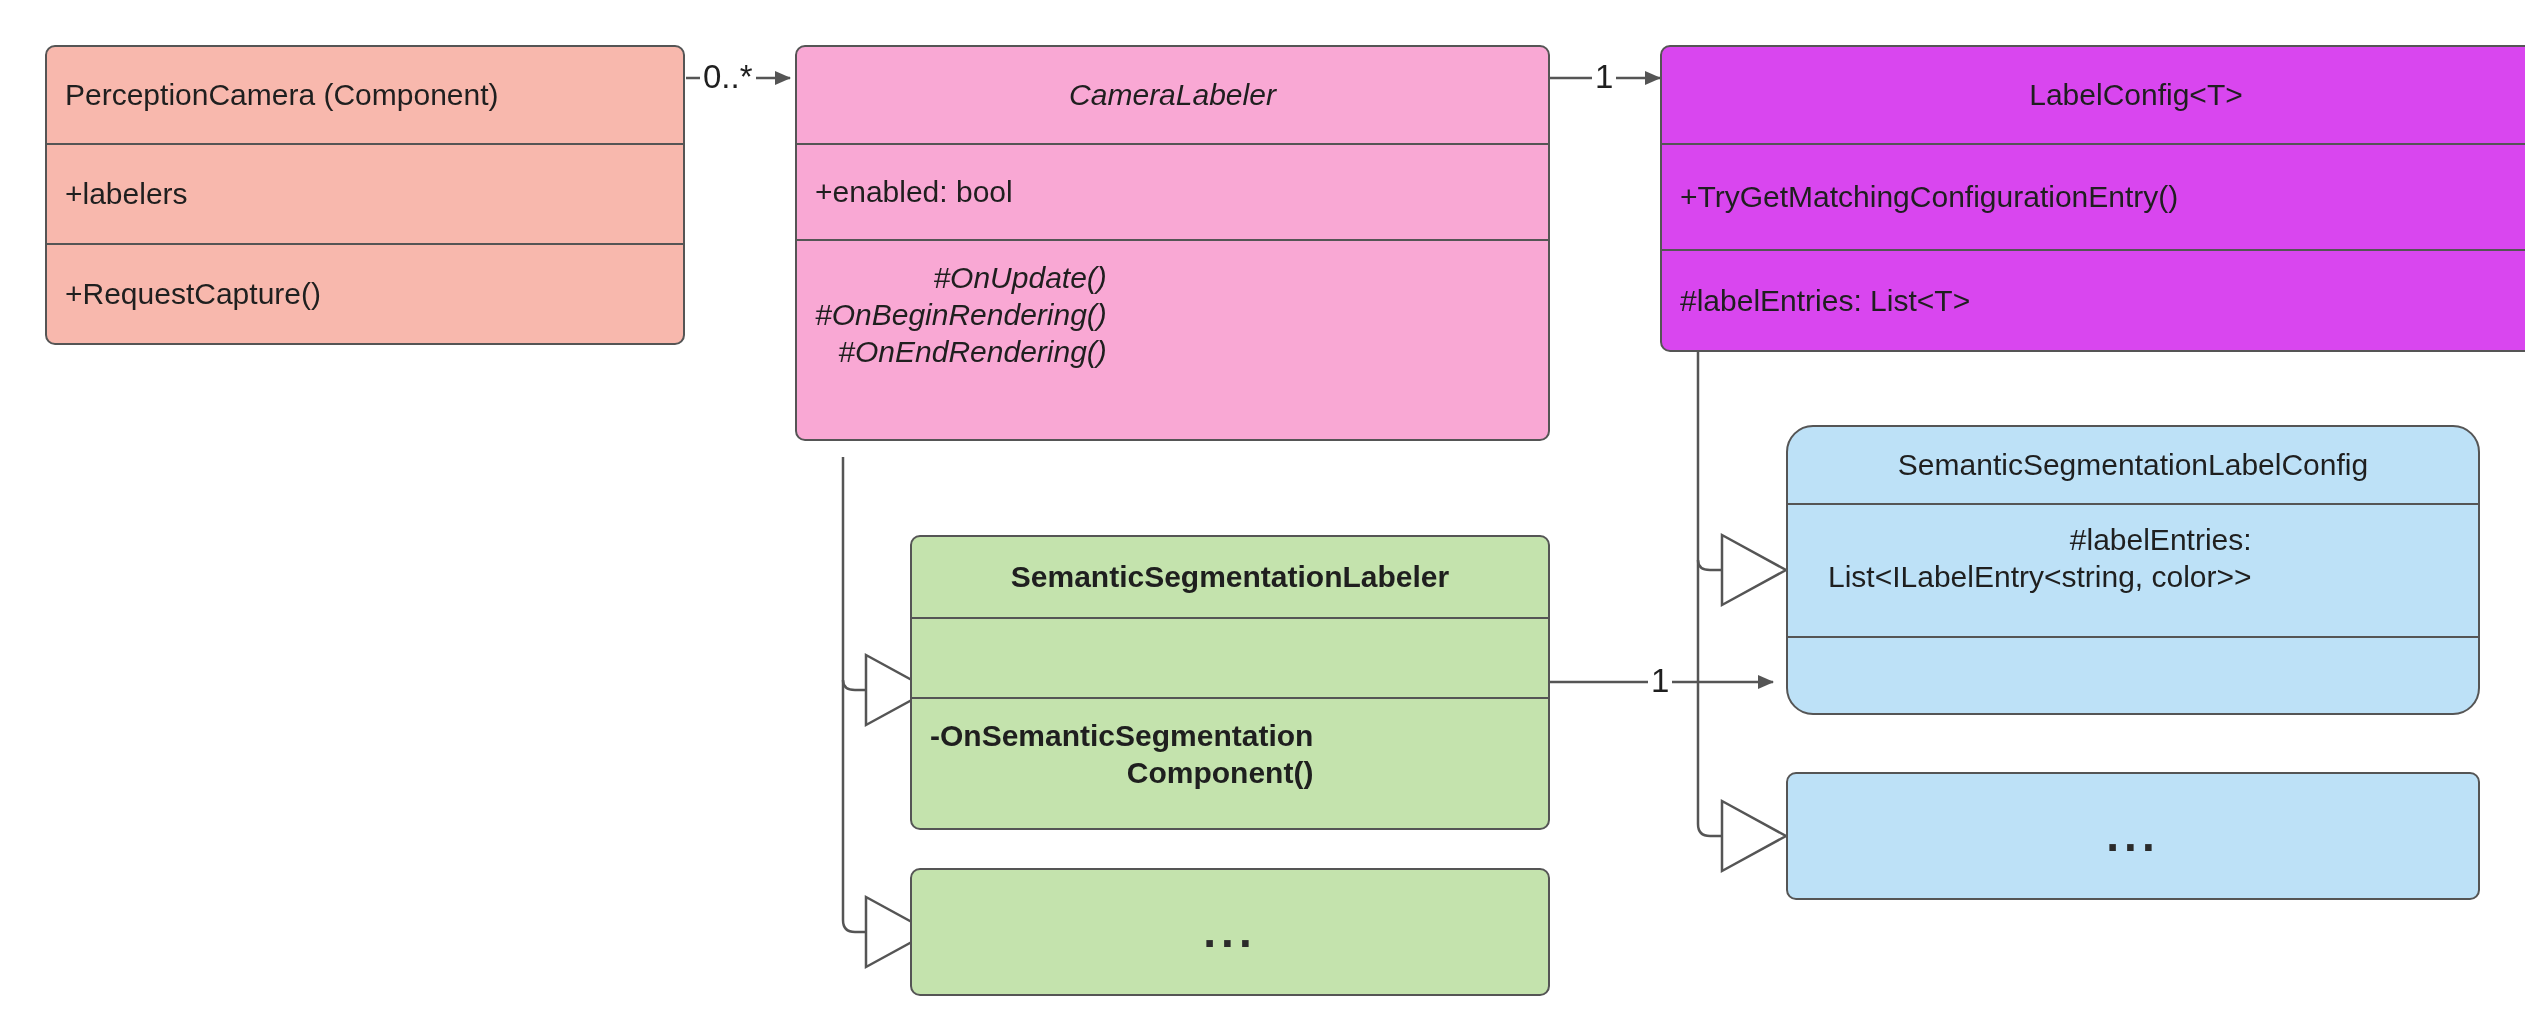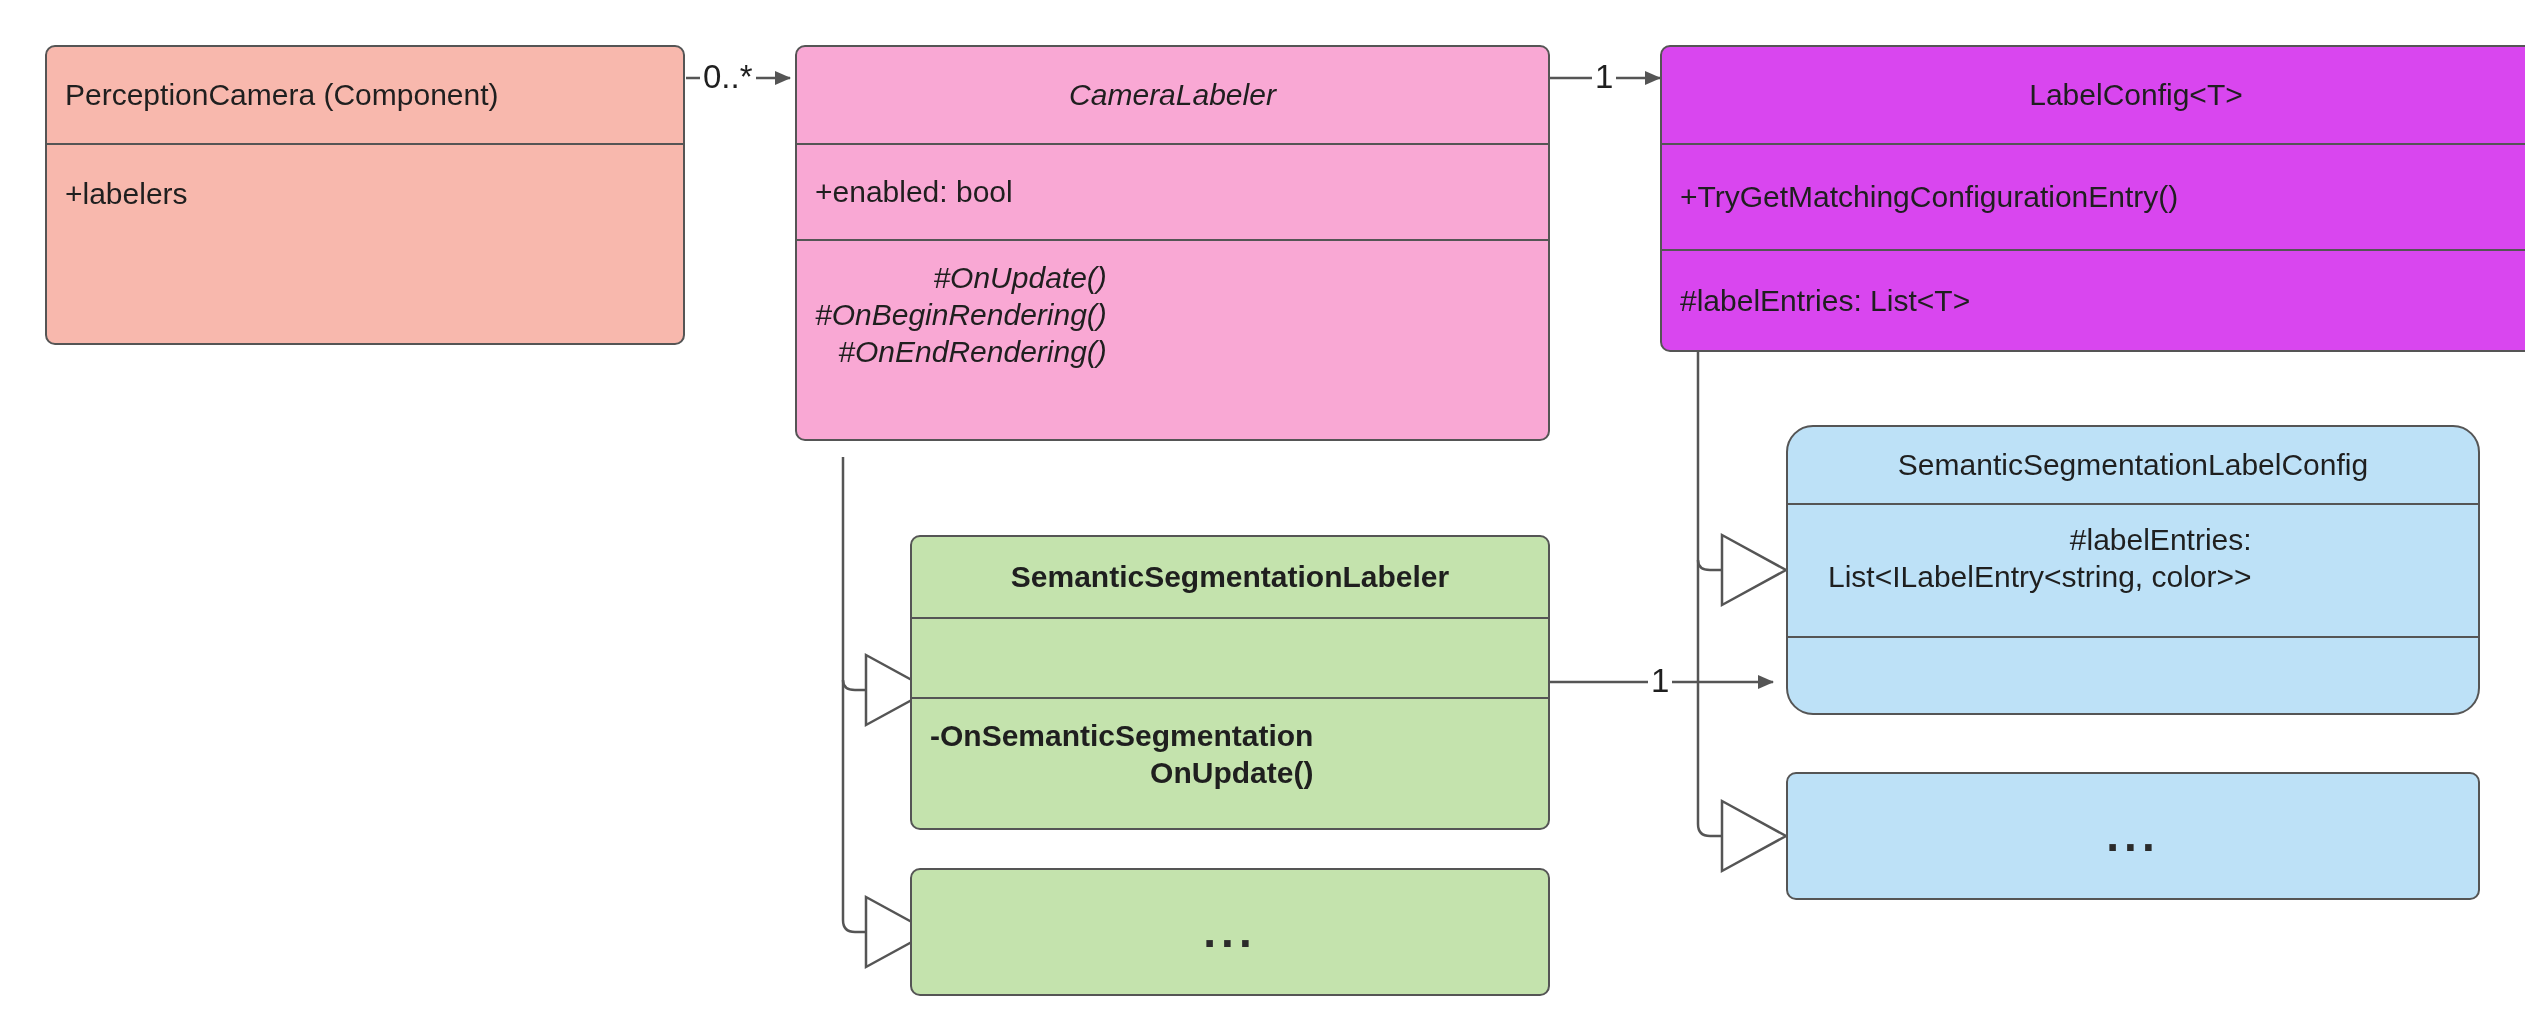--- a/index.html
+++ b/index.html
@@ -116,41 +116,42 @@
 
       <path d="M 1722 535 L 1786 570 L 1722 605 z" fill="#ffffff" stroke="#555555" stroke-width="2.5"></path>
 
       <path d="M 1722 801 L 1786 836 L 1722 871 z" fill="#ffffff" stroke="#555555" stroke-width="2.5"></path>
     </g>
   </svg>
 
   <div class="umlbox" style="left:45px; top:45px; width:640px; height:300px; background:#f8b8ad;">
     <div class="compartment c-title left" style="height:96px;">PerceptionCamera (Component)</div>
     <div class="compartment c-body sep" style="height:100px;">+labelers</div>
+    <div class="compartment c-body sep" style="height:100px;">+RequestCapture()</div>
   </div>
 
   <div class="umlbox" style="left:795px; top:45px; width:755px; height:396px; background:#f9a8d4;">
     <div class="compartment c-title ital" style="height:96px;">CameraLabeler</div>
     <div class="compartment c-body sep" style="height:96px;">+enabled: bool</div>
     <div class="compartment c-body sep ital" style="height:216px; align-items:flex-start; padding-top:18px;">#OnUpdate()
 #OnBeginRendering()
 #OnEndRendering()</div>
   </div>
 
   <div class="umlbox" style="left:1660px; top:45px; width:952px; height:307px; background:#d946ef;">
     <div class="compartment c-title" style="height:96px;">LabelConfig&lt;T&gt;</div>
     <div class="compartment c-body sep" style="height:106px;">+TryGetMatchingConfigurationEntry()</div>
     <div class="compartment c-body sep" style="height:101px;">#labelEntries: List&lt;T&gt;</div>
   </div>
 
   <div class="umlbox" style="left:910px; top:535px; width:640px; height:295px; background:#c4e3ad;font-weight:bold;">
     <div class="compartment c-title" style="height:80px;">SemanticSegmentationLabeler</div>
     <div class="compartment c-body sep" style="height:80px;"></div>
     <div class="compartment c-body sep" style="height:131px; align-items:flex-start; padding-top:18px;">-OnSemanticSegmentation
-OnUpdate()</div>
+Component()</div>
   </div>
 
   <div class="umlbox" style="left:1786px; top:425px; width:694px; height:290px; background:#bde1f7;border-radius:27px;">
     <div class="compartment c-title" style="height:76px;">SemanticSegmentationLabelConfig</div>
     <div class="compartment c-body sep" style="height:133px; align-items:flex-start; padding-top:16px;padding-left:40px;">#labelEntries:
 List&lt;ILabelEntry&lt;string, color&gt;&gt;</div>
     <div class="compartment c-body sep" style="height:77px;"></div>
   </div>
 
   <div class="umlbox" style="left:910px; top:868px; width:640px; height:128px; background:#c4e3ad;">

